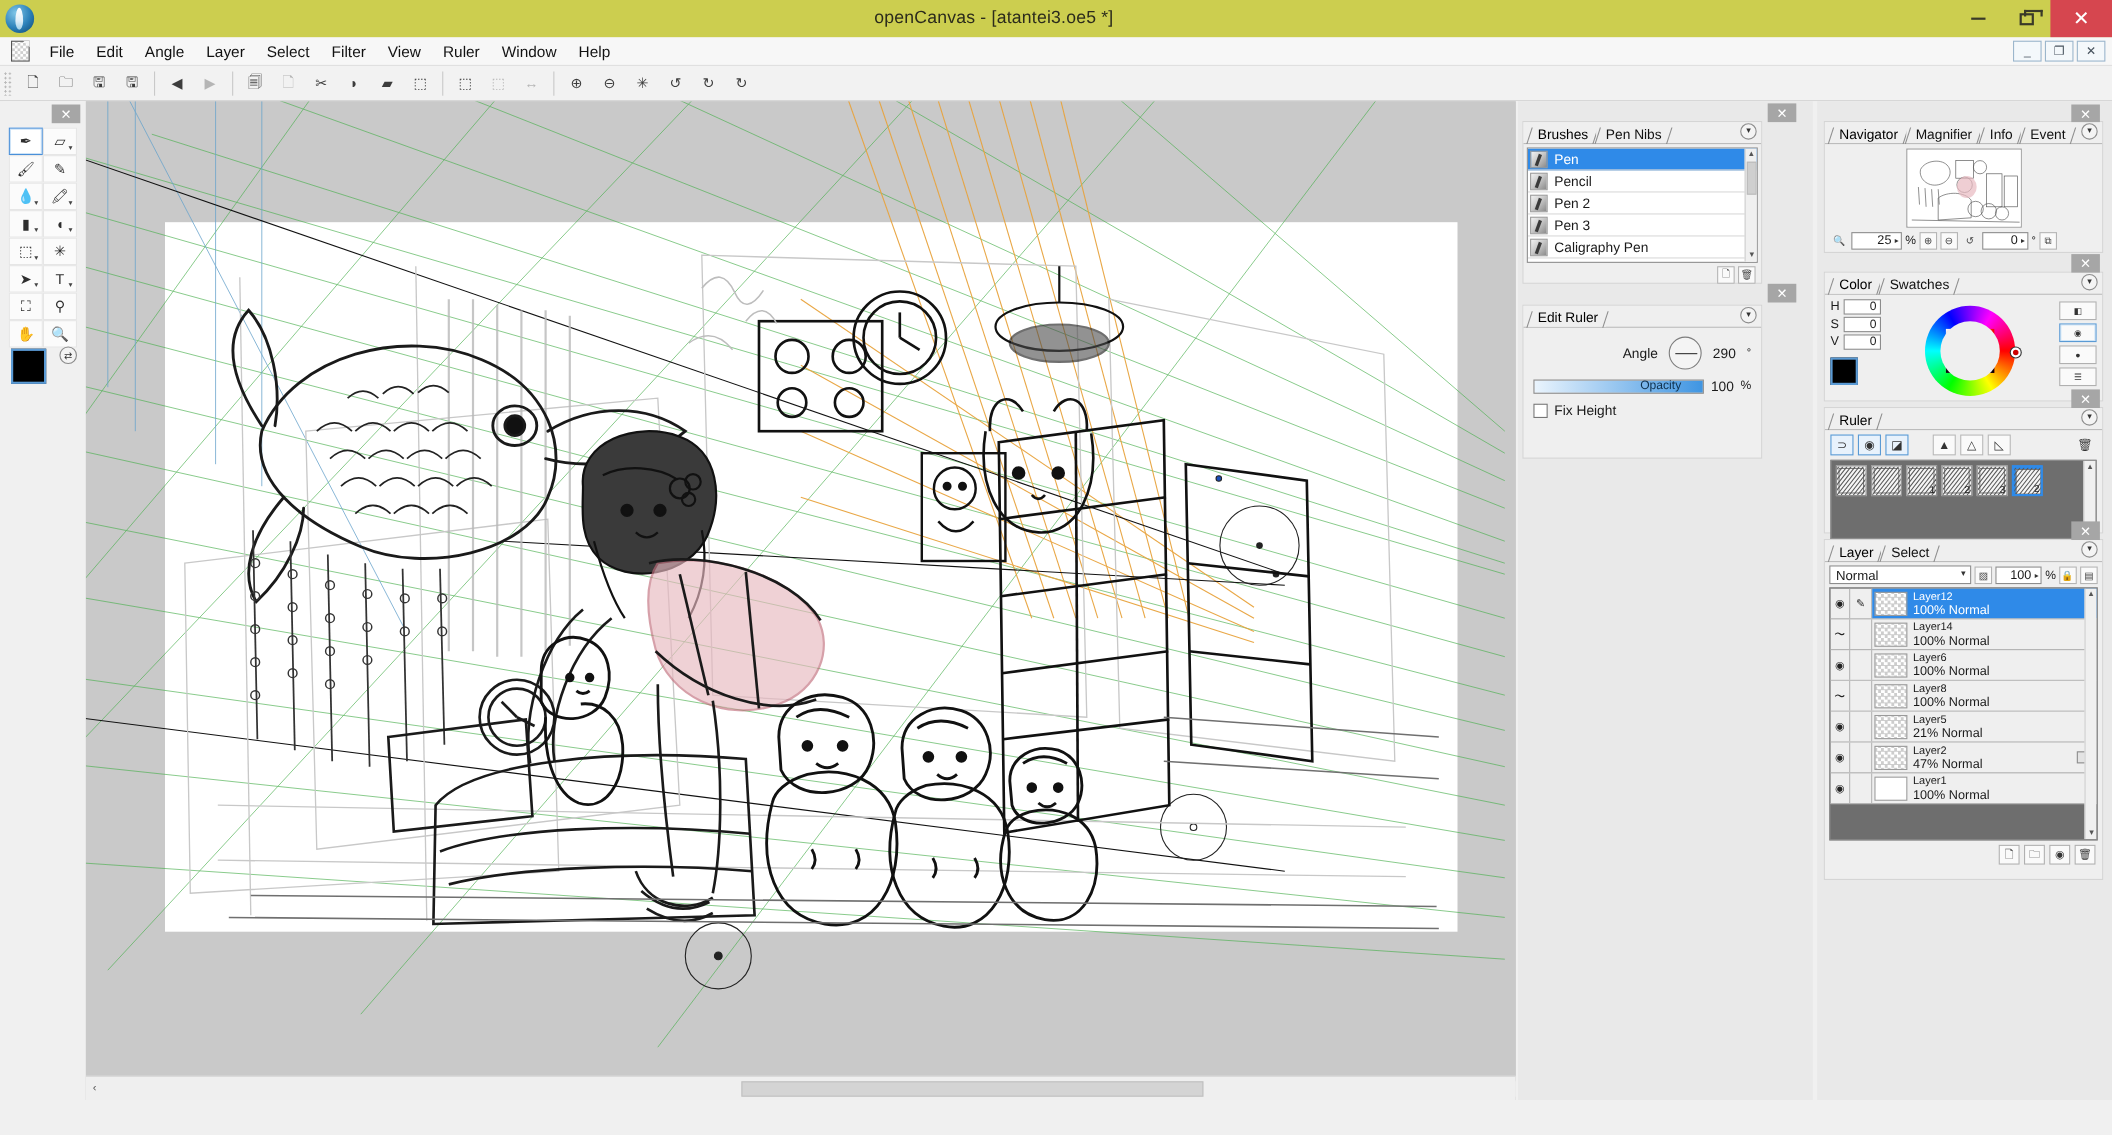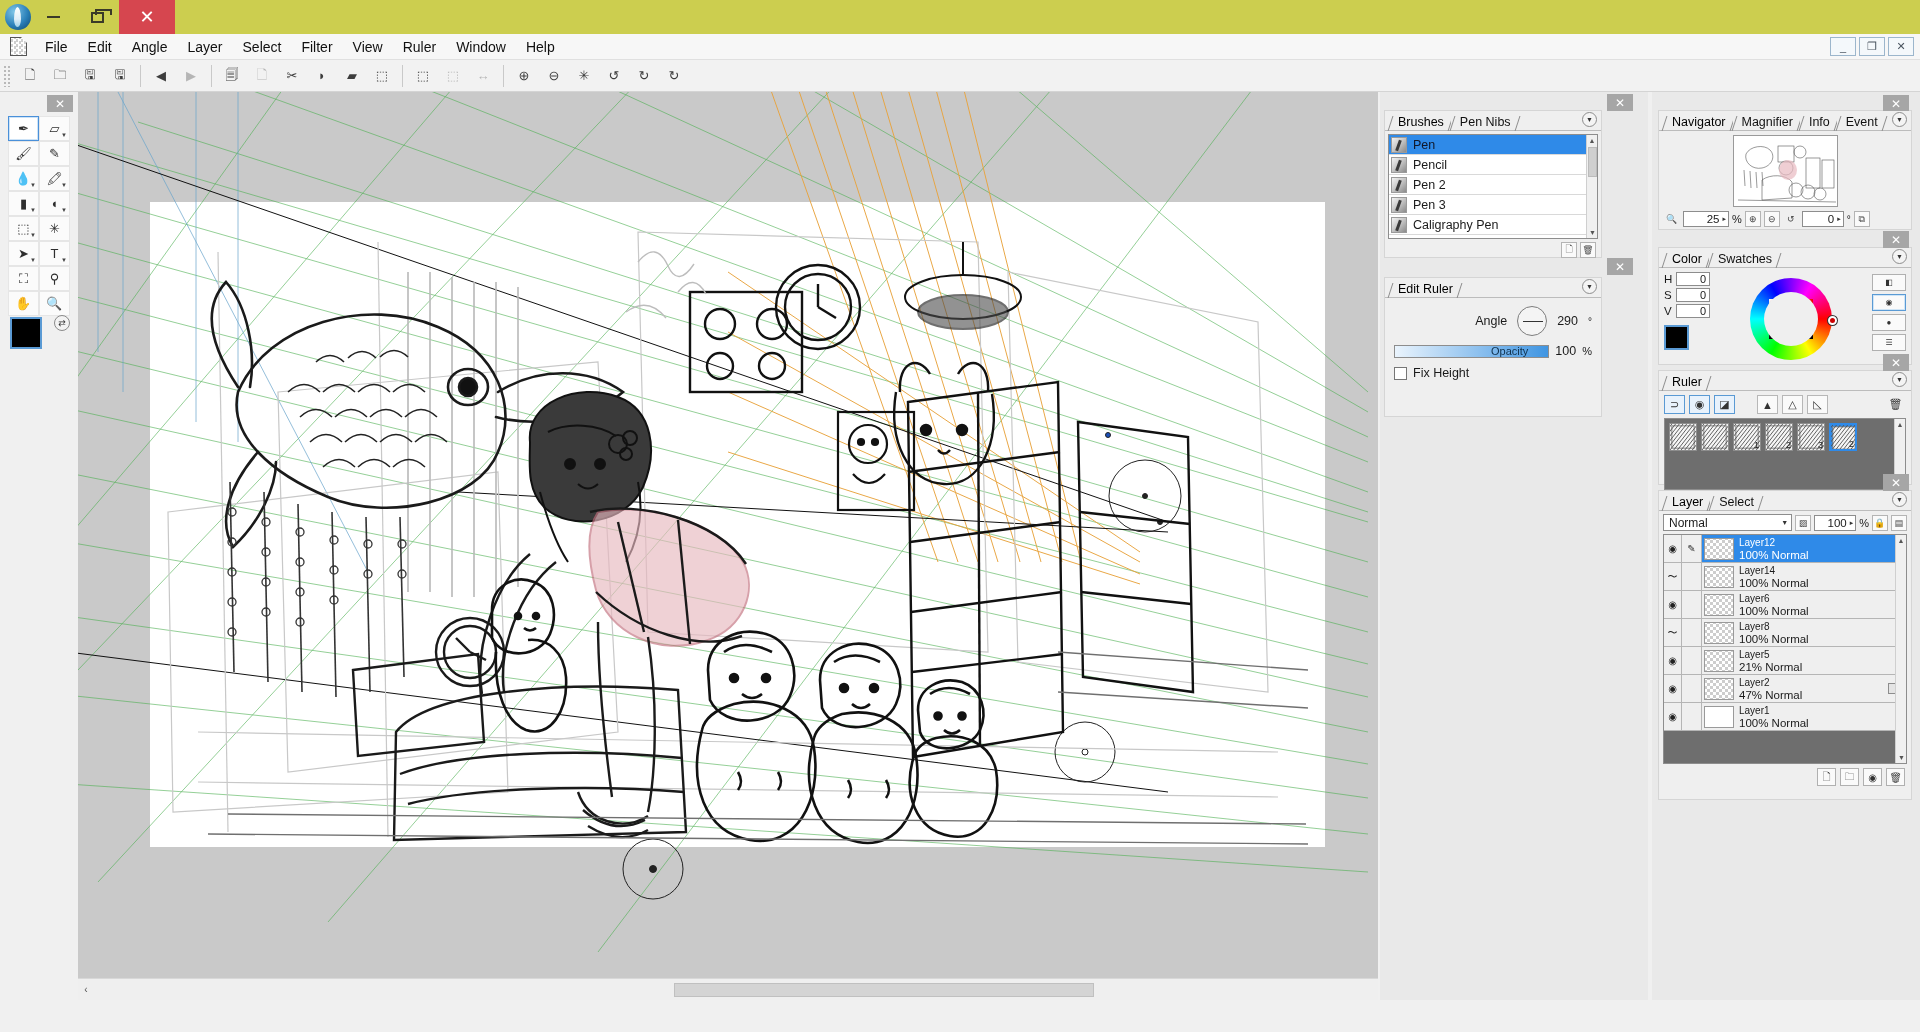--- a/index.html
+++ b/index.html
@@ -126,21 +126,21 @@
   }
   .ptab::before{content:"";position:absolute;left:1px;top:2px;width:1px;height:15px;background:#8d8d8d;transform:skewX(-18deg);}
   .ptab::after{content:"";position:absolute;right:0px;top:2px;width:1px;height:15px;background:#8d8d8d;transform:skewX(-18deg);}
   .ptab.active{font-weight:400;color:#000;}
   .pmenu{position:absolute;right:4px;top:1px;width:15px;height:15px;border:1px solid #8d8d8d;border-radius:50%;
     display:flex;align-items:center;justify-content:center;font-size:7px;color:#333;background:#f4f4f4;}
 
   
   .brushlist{margin:3px 3px 0 3px;border:1px solid #8d8d8d;background:#fff;height:105px;position:relative;overflow:hidden;}
   .brow{display:flex;align-items:center;height:20px;border-bottom:1px solid #d9d9d9;padding-left:2px;}
-  .brow.sel{background:#2f8ae8;color:#0f172a;}
+  .brow.sel{background:#2f8ae8;color:#ffffff;}
   .bthumb{width:16px;height:16px;border:1px solid #9a9a9a;margin-right:6px;flex:0 0 auto;
     background:linear-gradient(135deg,#f2f2f2 0%,#cacaca 45%,#8a8a8a 100%);position:relative;}
   .bthumb::after{content:"";position:absolute;left:5px;top:2px;width:3px;height:11px;background:#3a3a3a;transform:rotate(20deg);}
   .blabel{font-size:12.5px;}
   .vscroll{position:absolute;right:0;top:0;width:11px;height:100%;background:#f0f0f0;border-left:1px solid #cfcfcf;}
   .vscroll .up,.vscroll .dn{height:11px;text-align:center;font-size:7px;color:#555;line-height:11px;}
   .vscroll .thmb{position:absolute;top:12px;left:1px;width:9px;height:30px;background:#cfcfcf;border:1px solid #bbb;}
   .brushfoot{display:flex;justify-content:flex-end;gap:3px;padding:3px 5px 4px 0;}
   .minibtn{width:16px;height:16px;border:1px solid #b4b4b4;background:#fafafa;display:flex;align-items:center;justify-content:center;font-size:9px;color:#444;}
 
@@ -226,20 +226,21 @@
   .sbcell.first{padding-left:26px;}
   .sbspacer{flex:1 1 auto;}
 </style>
 </head>
 <body>
 
 <div id="app">
 
   <div class="titlebar">
     <div class="applogo"></div>
+    <div class="ttl">openCanvas - [atantei3.oe5 *]</div>
     <div class="wbtns">
       <div class="wbtn">
           <span class="mini"></span>
         </div>
       <div class="wbtn">
           <span class="rest"></span>
         </div>
       <div class="wbtn close">✕</div>
     </div>
   </div>

